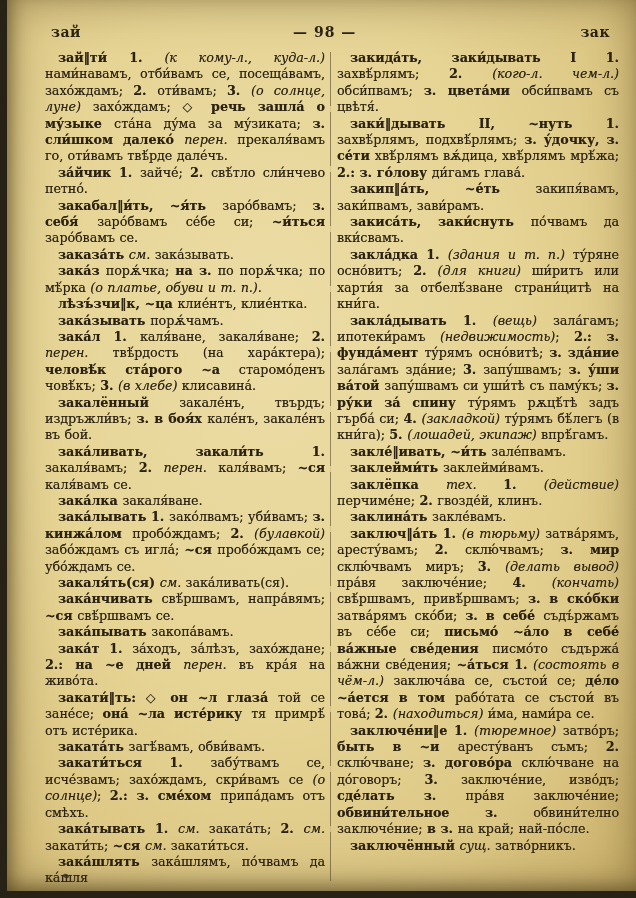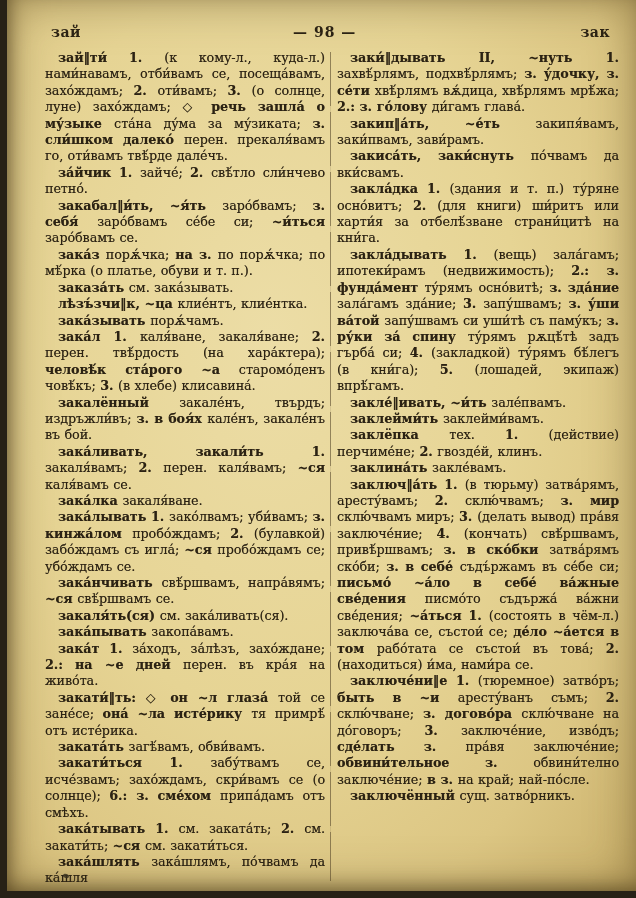--- a/index.html
+++ b/index.html
@@ -34,21 +34,21 @@
       rgba(74,59,33,.55) 0 54px, rgba(74,59,33,.12) 54px 60px);
   }
   .entry{
     margin:0;
     font-size:12.6px;line-height:16.4px;
     text-align:justify;text-indent:13px;
     text-shadow:.25px 0 rgba(43,34,19,.55);
     word-spacing:.4px;
   }
   .entry .b{font-weight:700}
-  .entry .i{}
+  .entry .i{font-style:italic}
   .entry .n{font-weight:400}
   .entry .d{font-weight:400}
   .ink-dot{
     position:absolute;left:56px;bottom:13px;width:6px;height:4px;
     background:#38311f;border-radius:50% 40% 50% 40%;transform:rotate(18deg);
     opacity:.85;
   }
 </style>
 </head>
 <body style="--paper: #e6d494; --ink: #2b2213; --edge: #272116;">
@@ -57,41 +57,42 @@
   <div class="header">
     <span class="hw">зай</span>
     <span class="pg">— 98 —</span>
     <span class="hw">зак</span>
   </div>
   <div class="cols">
     <div class="col left">
         <p class="entry"><span class="b">зай‖ти́ </span><span class="b">1. </span><span class="i">(к кому-л., куда-л.) </span><span class="n">нами́навамъ, отби́вамъ се, посеща́вамъ, захо́ждамъ; </span><span class="b">2. </span><span class="n">оти́вамъ; </span><span class="b">3. </span><span class="i">(о солнце, луне) </span><span class="n">захо́ждамъ; </span><span class="d">◇ </span><span class="b">речь зашла́ о му́зыке </span><span class="n">ста́на ду́ма за му́зиката; </span><span class="b">з. сли́шком далеко́ </span><span class="i">перен. </span><span class="n">прекаля́вамъ го, оти́вамъ твѣ́рде дале́чъ.</span></p>
         <p class="entry"><span class="b">за́йчик </span><span class="b">1. </span><span class="n">зайче́; </span><span class="b">2. </span><span class="n">свѣ́тло сли́нчево петно́.</span></p>
         <p class="entry"><span class="b">закабал‖и́ть, ~я́ть </span><span class="n">заро́бвамъ; </span><span class="b">з. себя́ </span><span class="n">заро́бвамъ се́бе си; </span><span class="b">~и́ться </span><span class="n">заро́бвамъ се.</span></p>
+        <p class="entry"><span class="b">заказа́ть </span><span class="i">см. </span><span class="n">зака́зывать.</span></p>
         <p class="entry"><span class="b">зака́з </span><span class="n">порѫ́чка; </span><span class="b">на з. </span><span class="n">по порѫ́чка; по мѣ́рка </span><span class="i">(о платье, обуви и т. п.)</span><span class="n">.</span></p>
-        <p class="entry"><span class="b">заказа́ть </span><span class="i">см. </span><span class="n">зака́зывать.</span></p>
         <p class="entry"><span class="b">лѣзъ́зчи‖к, ~ца </span><span class="n">клие́нтъ, клие́нтка.</span></p>
         <p class="entry"><span class="b">зака́зывать </span><span class="n">порѫ́чамъ.</span></p>
         <p class="entry"><span class="b">зака́л </span><span class="b">1. </span><span class="n">каля́ване, закаля́ване; </span><span class="b">2. </span><span class="i">перен. </span><span class="n">твѣ́рдость (на хара́ктера); </span><span class="b">человѣ́к ста́рого ~а </span><span class="n">старомо́денъ човѣ́къ; </span><span class="b">3. </span><span class="i">(в хлебе) </span><span class="n">клисавина́.</span></p>
         <p class="entry"><span class="b">закалённый </span><span class="n">закале́нъ, твърдъ; издръжли́въ; </span><span class="b">з. в боя́х </span><span class="n">кале́нъ, закале́нъ въ бой.</span></p>
         <p class="entry"><span class="b">зака́ливать, закали́ть </span><span class="b">1. </span><span class="n">закаля́вамъ; </span><span class="b">2. </span><span class="i">перен. </span><span class="n">каля́вамъ; </span><span class="b">~ся </span><span class="n">каля́вамъ се.</span></p>
         <p class="entry"><span class="b">зака́лка </span><span class="n">закаля́ване.</span></p>
         <p class="entry"><span class="b">зака́лывать </span><span class="b">1. </span><span class="n">зако́лвамъ; уби́вамъ; </span><span class="b">з. кинжа́лом </span><span class="n">пробо́ждамъ; </span><span class="b">2. </span><span class="i">(булавкой) </span><span class="n">забо́ждамъ съ игла́; </span><span class="b">~ся </span><span class="n">пробо́ждамъ се; убо́ждамъ се.</span></p>
+        <p class="entry"><span class="b">закаля́ть(ся) </span><span class="i">см. </span><span class="n">зака́ливать(ся).</span></p>
         <p class="entry"><span class="b">зака́нчивать </span><span class="n">свѣ́ршвамъ, напра́вямъ; </span><span class="b">~ся </span><span class="n">свѣ́ршвамъ се.</span></p>
-        <p class="entry"><span class="b">закаля́ть(ся) </span><span class="i">см. </span><span class="n">зака́ливать(ся).</span></p>
         <p class="entry"><span class="b">зака́пывать </span><span class="n">закопа́вамъ.</span></p>
         <p class="entry"><span class="b">зака́т </span><span class="b">1. </span><span class="n">за́ходъ, за́лѣзъ, захо́ждане; </span><span class="b">2.: на ~е дней </span><span class="i">перен. </span><span class="n">въ кра́я на живо́та.</span></p>
         <p class="entry"><span class="b">закати́‖ть: </span><span class="d">◇ </span><span class="b">он ~л глаза́ </span><span class="n">той се зане́се; </span><span class="b">она́ ~ла исте́рику </span><span class="n">тя примрѣ́ отъ исте́рика.</span></p>
         <p class="entry"><span class="b">заката́ть </span><span class="n">загѣ́вамъ, обви́вамъ.</span></p>
-        <p class="entry"><span class="b">закати́ться </span><span class="b">1. </span><span class="n">забу́твамъ се, исче́звамъ; захо́ждамъ, скри́вамъ се </span><span class="i">(о солнце)</span><span class="n">; </span><span class="b">6.: з. сме́хом </span><span class="n">припа́дамъ отъ смѣхъ.</span></p>
+        <p class="entry"><span class="b">закати́ться </span><span class="b">1. </span><span class="n">забу́твамъ се, исче́звамъ; захо́ждамъ, скри́вамъ се </span><span class="i">(о солнце)</span><span class="n">; </span><span class="b">2.: з. сме́хом </span><span class="n">припа́дамъ отъ смѣхъ.</span></p>
         <p class="entry"><span class="b">зака́тывать </span><span class="b">1. </span><span class="i">см. </span><span class="n">заката́ть; </span><span class="b">2. </span><span class="i">см. </span><span class="n">закати́ть; </span><span class="b">~ся </span><span class="i">см. </span><span class="n">закати́ться.</span></p>
         <p class="entry"><span class="b">зака́шлять </span><span class="n">зака́шлямъ, по́чвамъ да ка́шля</span></p>
       </div>
     <div class="divider"></div>
     <div class="col right">
+        <p class="entry"><span class="b">закида́ть, заки́дывать I </span><span class="b">1. </span><span class="n">захвѣ́рлямъ; </span><span class="b">2. </span><span class="i">(кого-л. чем-л.) </span><span class="n">обси́пвамъ; </span><span class="b">з. цвета́ми </span><span class="n">обси́пвамъ съ цвѣтя́.</span></p>
         <p class="entry"><span class="b">заки́‖дывать II, ~нуть </span><span class="b">1. </span><span class="n">захвѣ́рлямъ, подхвѣ́рлямъ; </span><span class="b">з. у́дочку, з. се́ти </span><span class="n">хвѣ́рлямъ вѫ́дица, хвѣ́рлямъ мрѣ́жа; </span><span class="b">2.: з. го́лову </span><span class="n">ди́гамъ глава́.</span></p>
         <p class="entry"><span class="b">закип‖а́ть, ~е́ть </span><span class="n">закипя́вамъ, заки́пвамъ, зави́рамъ.</span></p>
         <p class="entry"><span class="b">закиса́ть, заки́снуть </span><span class="n">по́чвамъ да вки́свамъ.</span></p>
         <p class="entry"><span class="b">закла́дка </span><span class="b">1. </span><span class="i">(здания и т. п.) </span><span class="n">ту́ряне осно́витъ; </span><span class="b">2. </span><span class="i">(для книги) </span><span class="n">ши́ритъ или харти́я за отбелѣ́зване страни́цитѣ на кни́га.</span></p>
         <p class="entry"><span class="b">закла́дывать </span><span class="b">1. </span><span class="i">(вещь) </span><span class="n">зала́гамъ; ипотеки́рамъ </span><span class="i">(недвижимость)</span><span class="n">; </span><span class="b">2.: з. фунда́мент </span><span class="n">ту́рямъ осно́витѣ; </span><span class="b">з. зда́ние </span><span class="n">зала́гамъ зда́ние; </span><span class="b">3. </span><span class="n">запу́швамъ; </span><span class="b">з. у́ши ва́той </span><span class="n">запу́швамъ си уши́тѣ съ паму́къ; </span><span class="b">з. ру́ки за́ спину </span><span class="n">ту́рямъ рѫцѣ́тѣ задъ гърба́ си; </span><span class="b">4. </span><span class="i">(закладкой) </span><span class="n">ту́рямъ бѣ́легъ (в кни́га); </span><span class="b">5. </span><span class="i">(лошадей, экипаж) </span><span class="n">впрѣ́гамъ.</span></p>
         <p class="entry"><span class="b">закле́‖ивать, ~и́ть </span><span class="n">зале́пвамъ.</span></p>
         <p class="entry"><span class="b">заклейми́ть </span><span class="n">заклейми́вамъ.</span></p>
         <p class="entry"><span class="b">заклёпка </span><span class="i">тех. </span><span class="b">1. </span><span class="i">(действие) </span><span class="n">перчиме́не; </span><span class="b">2. </span><span class="n">гвозде́й, клинъ.</span></p>
         <p class="entry"><span class="b">заклина́ть </span><span class="n">закле́вамъ.</span></p>
         <p class="entry"><span class="b">заключ‖а́ть </span><span class="b">1. </span><span class="i">(в тюрьму) </span><span class="n">затва́рямъ, аресту́вамъ; </span><span class="b">2. </span><span class="n">склю́чвамъ; </span><span class="b">з. мир </span><span class="n">склю́чвамъ миръ; </span><span class="b">3. </span><span class="i">(делать вывод) </span><span class="n">пра́вя заключе́ние; </span><span class="b">4. </span><span class="i">(кончать) </span><span class="n">свѣ́ршвамъ, привѣ́ршвамъ; </span><span class="b">з. в ско́бки </span><span class="n">затва́рямъ ско́би; </span><span class="b">з. в себе́ </span><span class="n">съдъ́ржамъ въ се́бе си; </span><span class="b">письмо́ ~а́ло в себе́ ва́жные све́дения </span><span class="n">писмо́то съдържа́ ва́жни све́дения; </span><span class="b">~а́ться </span><span class="b">1. </span><span class="i">(состоять в чём-л.) </span><span class="n">заключа́ва се, състои́ се; </span><span class="b">де́ло ~а́ется в том </span><span class="n">рабо́тата се състои́ въ това́; </span><span class="b">2. </span><span class="i">(находиться) </span><span class="n">и́ма, нами́ра се.</span></p>

